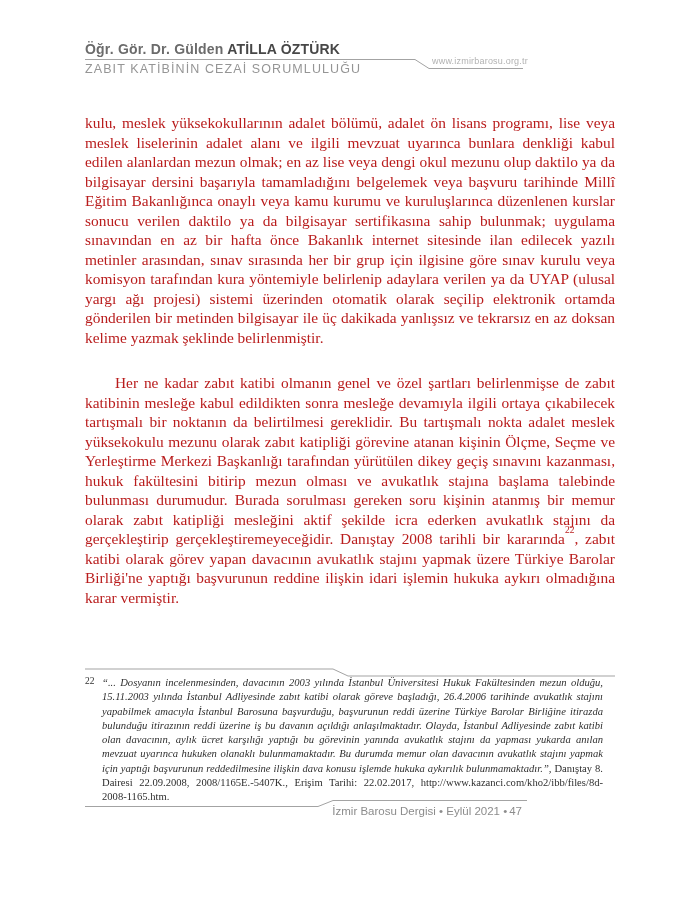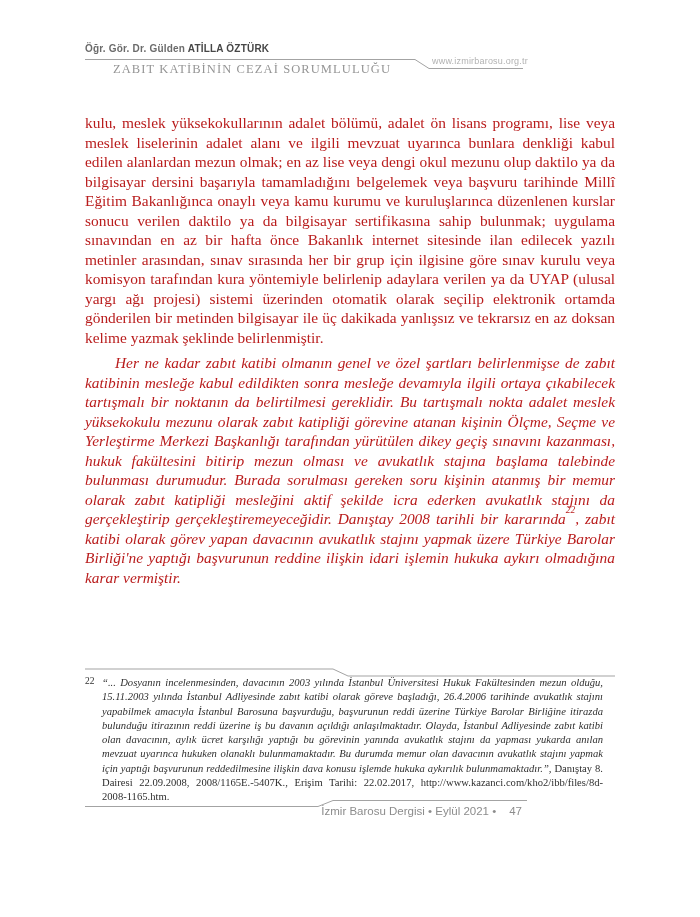--- a/index.html
+++ b/index.html
@@ -7,44 +7,44 @@
     position:relative;
     width:700px;height:917px;
     background:#ffffff;
     overflow:hidden;
     font-family:"Liberation Serif","DejaVu Serif",serif;
   }
   
   .author-line{
     position:absolute;left:85px;top:43px;width:530px;
     font-family:"Liberation Sans","DejaVu Sans",sans-serif;
-    font-size:10px;line-height:12px;font-weight:bold;
+    font-size:14px;line-height:12px;font-weight:bold;
     color:#6b6b6b;letter-spacing:0.2px;white-space:nowrap;
   }
   .author-line .name{color:#474747;}
   .header-rule{position:absolute;left:85px;top:55px;}
   .website{
     position:absolute;left:432px;top:56px;width:91px;
     font-family:"Liberation Sans","DejaVu Sans",sans-serif;
     font-size:9px;color:#b2b2b2;letter-spacing:0.2px;
     text-align:center;white-space:nowrap;
   }
   .article-title{
     position:absolute;left:85px;top:62px;width:530px;
-    font-family:Liberation Serif, serif;
-    font-size:12.5px;color:#959595;letter-spacing:1.1px;white-space:nowrap;margin-left:28px;
+    font-family:Liberation Sans, sans-serif;
+    font-size:12.5px;color:#959595;letter-spacing:1.1px;white-space:nowrap;
   }
   
   .body-text{
     position:absolute;left:85px;top:113px;width:530px;
     font-size:15.4px;line-height:19.5px;color:#b91c1c;
     text-align:justify;
   }
   .body-text p{margin:0;}
-  .body-text p.second{margin-top:6px;text-indent:30px;font-style:italic;}
+  .body-text p.second{margin-top:26px;text-indent:30px;}
   .fn-ref{font-size:9.5px;line-height:0;position:relative;top:-5px;}
   
   .footnote-rule{position:absolute;left:85px;top:665px;}
   .footnote{
     position:absolute;left:85px;top:676px;width:530px;
     font-size:10.6px;line-height:14.3px;color:#2e2e2e;
     text-align:justify;
   }
   .footnote .fn-number{
     position:absolute;left:0;top:-2px;
@@ -53,21 +53,21 @@
   .footnote .fn-body{margin:0 12px 0 17px;}
   .fn-quote{font-style:italic;}
   .fn-citation,.fn-url{font-style:normal;}
   
   .footer-rule{position:absolute;left:85px;top:797px;}
   .page-footer{
     position:absolute;left:85px;top:805px;width:437px;
     font-family:"Liberation Sans","DejaVu Sans",sans-serif;
     font-size:11.5px;color:#8c8c8c;text-align:right;white-space:nowrap;
   }
-  .page-footer .page-num{margin-left:13px;}
+  .page-footer .page-num{margin-left:2px;}
   svg.rule path{stroke:#a3a3a3;stroke-width:1;fill:none;}
 </style>
 </head>
 <body>
 
 <div class="page">
 
   <div class="author-line"><span>Öğr. Gör. Dr. Gülden </span><span class="name">ATİLLA ÖZTÜRK</span></div>
 
   <svg class="rule header-rule" width="530" height="16">

